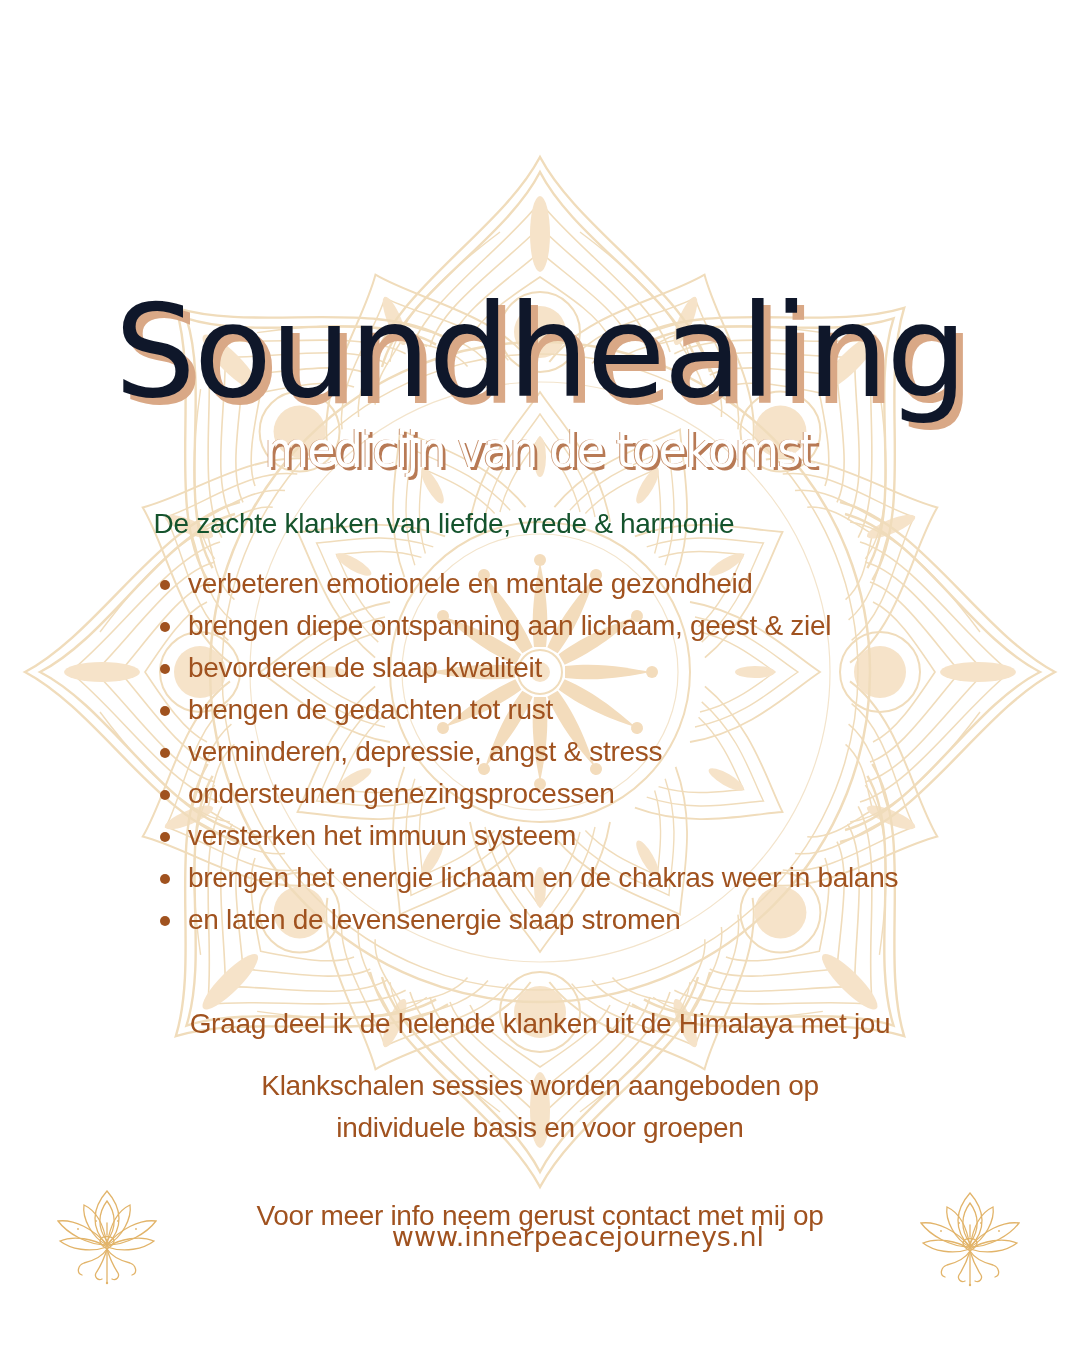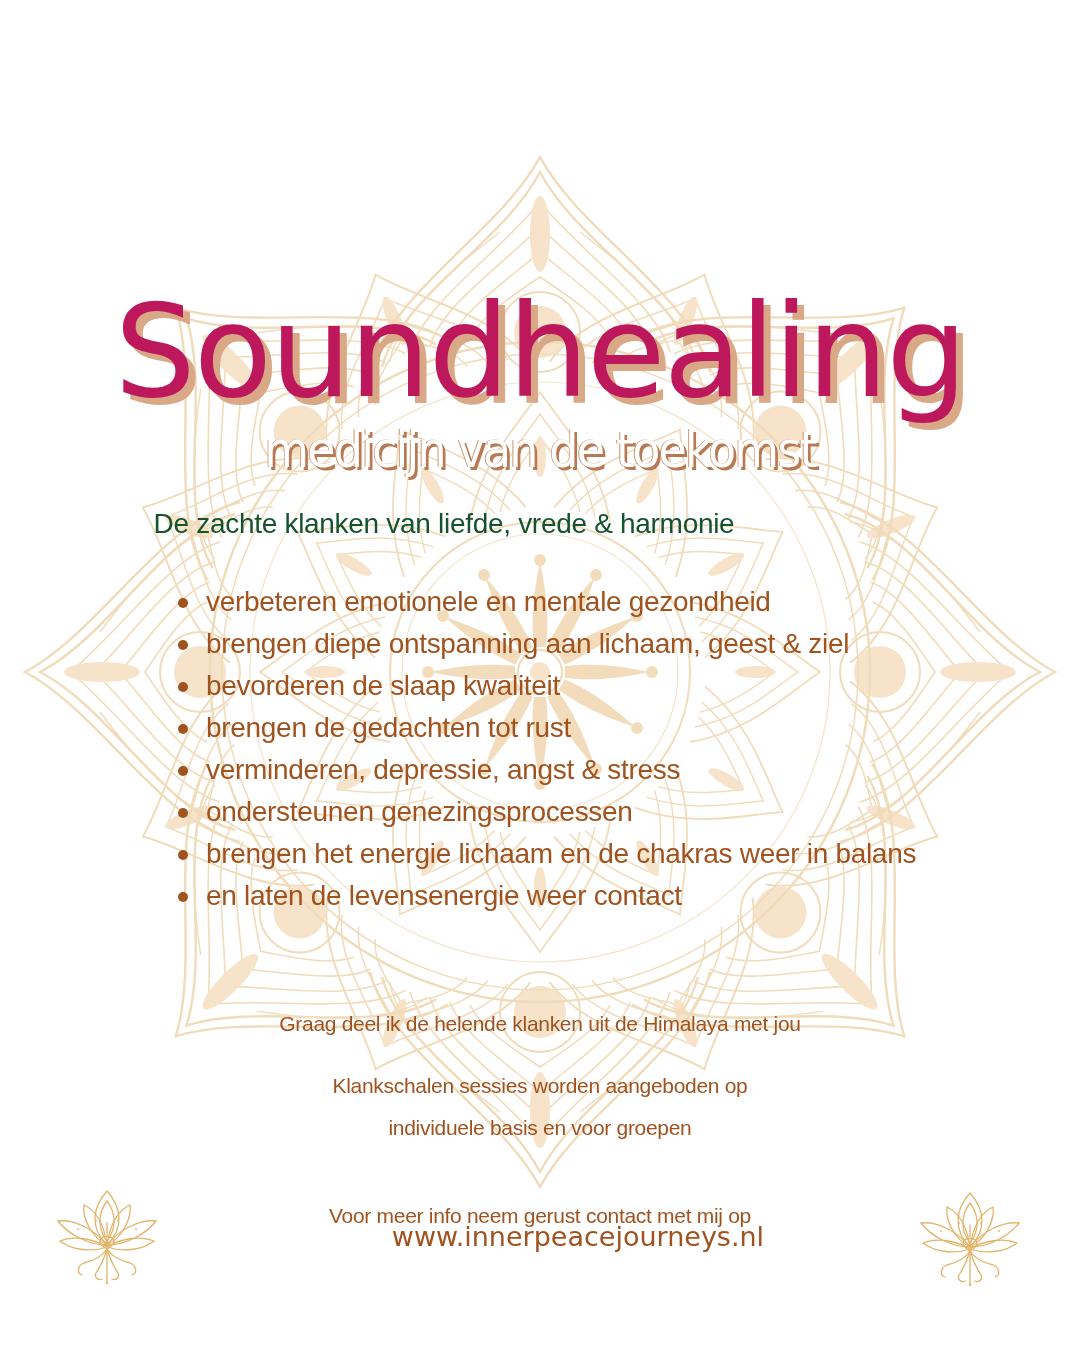--- a/index.html
+++ b/index.html
@@ -34,21 +34,21 @@
     .title {
       position: absolute;
       left: 0;
       width: 1080px;
       top: 282px;
       text-align: center;
       font-family: "DejaVu Sans", sans-serif;
       font-size: 128px;
       line-height: 140px;
       letter-spacing: -2px;
-      color: #be185d;
+      color: #0f172a;
       text-shadow: 7px 7px 0 #d9a886;
       margin: 0;
       font-weight: normal;
     }
     .subtitle {
       position: absolute;
       left: 0;
       width: 1080px;
       top: 420px;
       text-align: center;
@@ -71,21 +71,21 @@
       text-align: center;
       font-size: 28px;
       line-height: 40px;
       color: #14532d;
       letter-spacing: -0.3px;
     }
     .benefits {
       position: absolute;
       left: 158px;
       top: 563px;
-      margin: 18px;
+      margin: 0;
       padding: 0;
       list-style: none;
     }
     .benefit {
       position: relative;
       font-size: 28px;
       line-height: 42px;
       height: 42px;
       padding-left: 30px;
       color: #a0521f;
@@ -99,21 +99,21 @@
       width: 10px;
       height: 10px;
       border-radius: 50%;
       background: #a0521f;
     }
     .para {
       position: absolute;
       left: 0;
       width: 1080px;
       text-align: center;
-      font-size: 21px;
+      font-size: 28px;
       line-height: 42px;
       color: #a0521f;
       letter-spacing: -0.3px;
     }
     .p-himalaya { top: 1003px; }
     .p-sessies1 { top: 1065px; }
     .p-sessies2 { top: 1107px; }
     .p-contact { top: 1167px; margin-top: 28px; }
     .p-url {
       top: 1216px;
@@ -242,22 +242,23 @@
 
   <div class="tagline">De zachte klanken van liefde, vrede &amp; harmonie</div>
 
   <ul class="benefits">
     <li class="benefit"><span class="bullet"></span><span>verbeteren emotionele en mentale gezondheid</span></li>
     <li class="benefit"><span class="bullet"></span><span>brengen diepe ontspanning aan lichaam, geest &amp; ziel</span></li>
     <li class="benefit"><span class="bullet"></span><span>bevorderen de slaap kwaliteit</span></li>
     <li class="benefit"><span class="bullet"></span><span>brengen de gedachten tot rust</span></li>
     <li class="benefit"><span class="bullet"></span><span>verminderen, depressie, angst &amp; stress</span></li>
     <li class="benefit"><span class="bullet"></span><span>ondersteunen genezingsprocessen</span></li>
+    <li class="benefit"><span class="bullet"></span><span>versterken het immuun systeem</span></li>
     <li class="benefit"><span class="bullet"></span><span>brengen het energie lichaam en de chakras weer in balans</span></li>
-    <li class="benefit"><span class="bullet"></span><span>en laten de levensenergie weer contact</span></li>
+    <li class="benefit"><span class="bullet"></span><span>en laten de levensenergie slaap stromen</span></li>
   </ul>
 
   <div class="para p-himalaya">Graag deel ik de helende klanken uit de Himalaya met jou</div>
   <div class="para p-sessies1">Klankschalen sessies worden aangeboden op</div>
   <div class="para p-sessies2">individuele basis en voor groepen</div>
   <div class="para p-contact">Voor meer info neem gerust contact met mij op</div>
   <div class="para p-url">www.innerpeacejourneys.nl</div>
 </div>
 
 <svg class="lotus lotus-left" viewBox="0 0 110 110" xmlns="http://www.w3.org/2000/svg">

